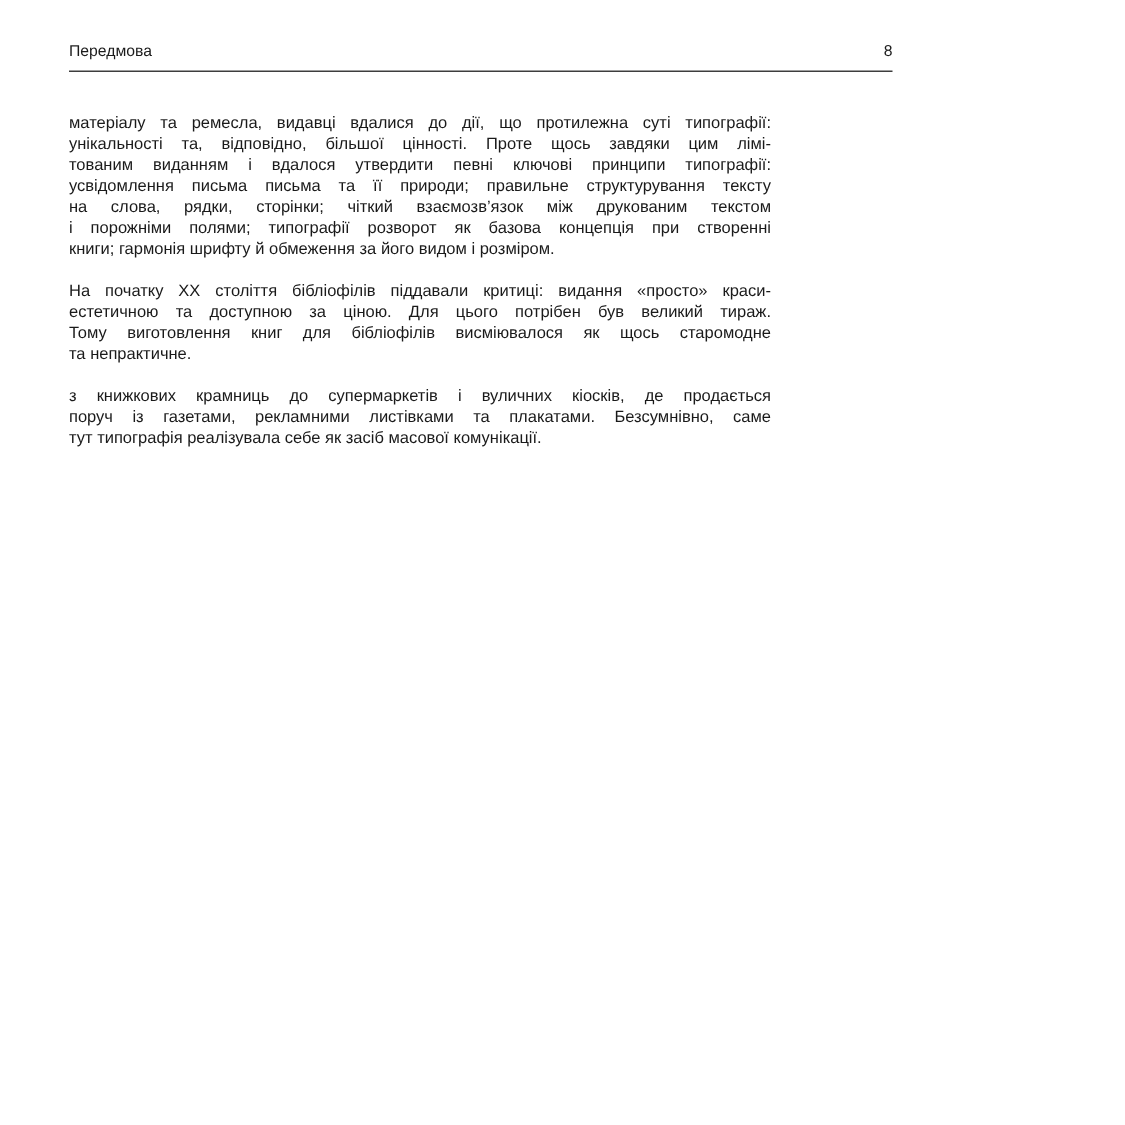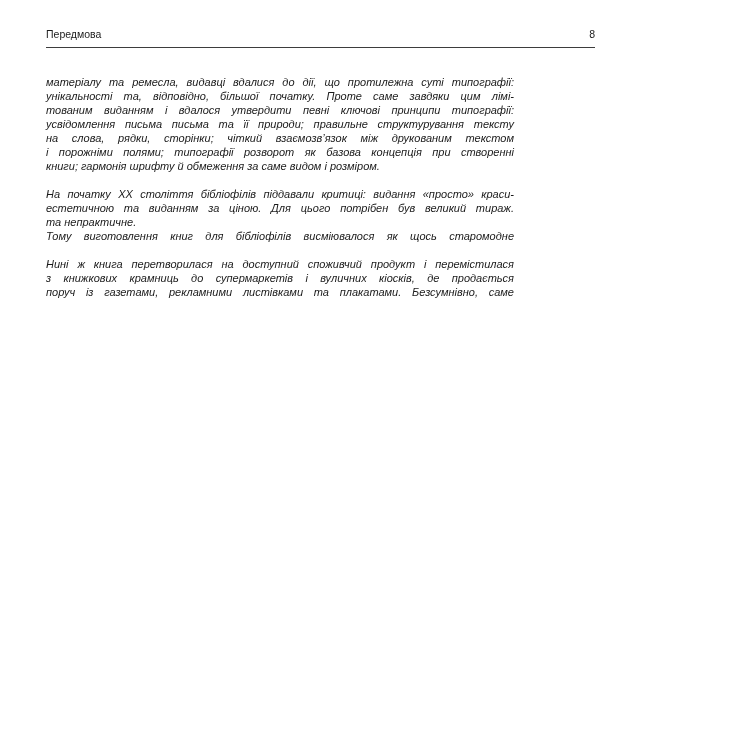--- a/index.html
+++ b/index.html
@@ -36,51 +36,50 @@
     width: 468px;
     font-size: 11px;
     line-height: 14px;
     color: #1a1a1a;
   }
   .paragraph {
     margin: 0 0 14px 0;
   }
   .line {
     text-align: left;
-    font-style: italic;
   }
   .line.justified {
     text-align: justify;
     text-align-last: justify;
   }
 </style>
 </head>
 <body>
 
 <div class="page">
   <header class="running-head">
     <span>Передмова</span>
     <span>8</span>
   </header>
 
   <main class="body-text" id="body-text">
       <div class="paragraph">
         <div class="line justified">матеріалу та ремесла, видавці вдалися до дії, що протилежна суті типографії:</div>
-        <div class="line justified">унікальності та, відповідно, більшої початку. Проте саме завдяки цим лімі-</div>
+        <div class="line justified">унікальності та, відповідно, більшої цінності. Проте щось завдяки цим лімі-</div>
         <div class="line justified">тованим виданням і вдалося утвердити певні ключові принципи типографії:</div>
         <div class="line justified">усвідомлення письма письма та її природи; правильне структурування тексту</div>
         <div class="line justified">на слова, рядки, сторінки; чіткий взаємозв’язок між друкованим текстом</div>
         <div class="line justified">і порожніми полями; типографії розворот як базова концепція при створенні</div>
-        <div class="line">книги; гармонія шрифту й обмеження за саме видом і розміром.</div>
+        <div class="line">книги; гармонія шрифту й обмеження за його видом і розміром.</div>
       </div>
       <div class="paragraph">
         <div class="line justified">На початку XX століття бібліофілів піддавали критиці: видання «просто» краси-</div>
-        <div class="line justified">естетичною та виданням за ціною. Для цього потрібен був великий тираж.</div>
+        <div class="line justified">естетичною та доступною за ціною. Для цього потрібен був великий тираж.</div>
+        <div class="line justified">Тому виготовлення книг для бібліофілів висміювалося як щось старомодне</div>
         <div class="line">та непрактичне.</div>
-        <div class="line justified">Тому виготовлення книг для бібліофілів висміювалося як щось старомодне</div>
       </div>
       <div class="paragraph">
-        <div class="line justified">Нині ж книга перетворилася на доступний споживчий продукт і перемістилася</div>
         <div class="line justified">з книжкових крамниць до супермаркетів і вуличних кіосків, де продається</div>
         <div class="line justified">поруч із газетами, рекламними листівками та плакатами. Безсумнівно, саме</div>
+        <div class="line">тут типографія реалізувала себе як засіб масової комунікації.</div>
       </div>
     </main>
 </div>
 
 </body></html>

